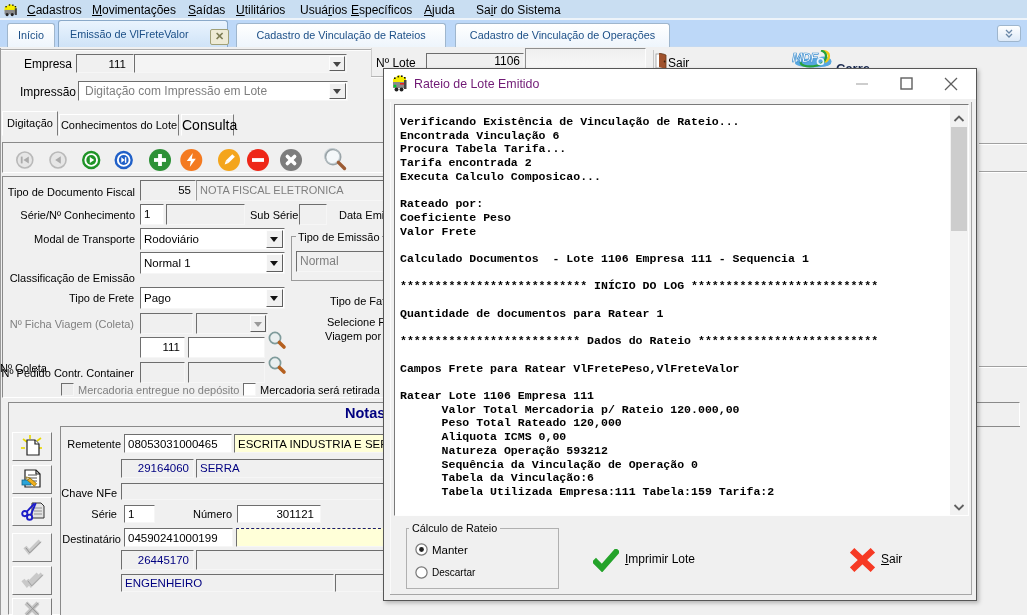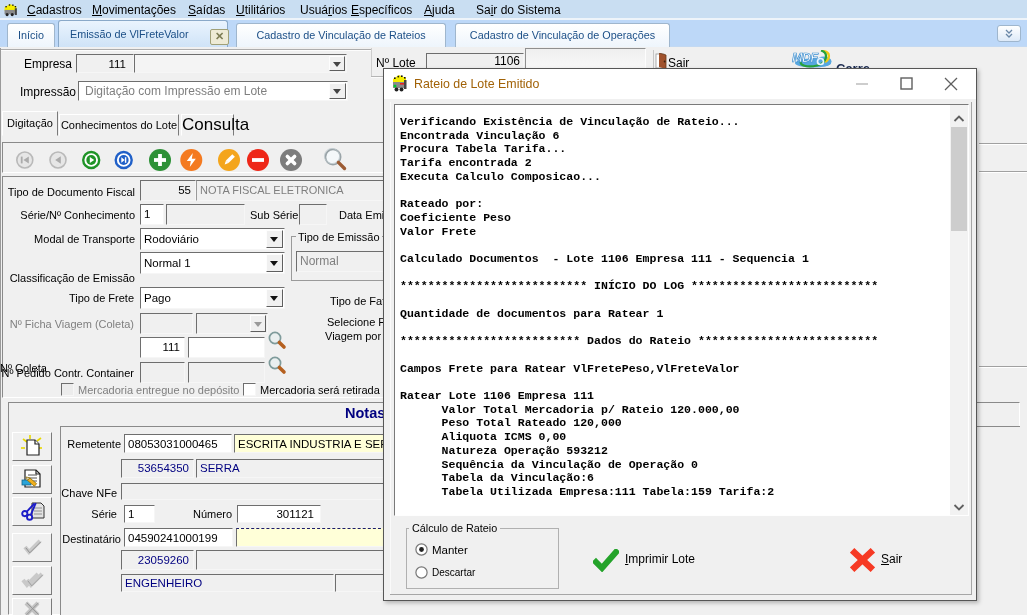--- a/index.html
+++ b/index.html
@@ -106,21 +106,21 @@
 <div class="abs" style="left:371px;top:77px;width:605px;height:1px;background:#fbfbfb"></div>
 
 <div class="abs" style="left:979px;top:143px;width:48px;height:1px;background:#a0a0a0"></div>
 <div class="abs" style="left:979px;top:144px;width:48px;height:1px;background:#fff"></div>
 <div class="abs" style="left:979px;top:171px;width:48px;height:1px;background:#a0a0a0"></div>
 <div class="abs" style="left:979px;top:172px;width:48px;height:1px;background:#fff"></div>
 <div class="abs" style="left:979px;top:366px;width:48px;height:1px;background:#a0a0a0"></div>
 <div class="abs" style="left:979px;top:367px;width:48px;height:1px;background:#fff"></div>
 
 <div class="abs" style="left:59px;top:114px;width:120px;height:22px;background:#f0f0f0;border:1px solid;border-color:#fff #7a7a7a transparent #fff;box-sizing:border-box;text-align:center;line-height:20px;font-size:11px">Conhecimentos do Lote</div>
-<div class="abs" style="left:181px;top:114px;width:53px;height:22px;background:#f0f0f0;border:1px solid;border-color:#fff #7a7a7a transparent #fff;box-sizing:border-box;text-align:center;line-height:20px;font-size:17px">Consulta</div>
+<div class="abs" style="left:181px;top:114px;width:53px;height:22px;background:#f0f0f0;border:1px solid;border-color:#fff #7a7a7a transparent #fff;box-sizing:border-box;text-align:center;line-height:20px;font-size:14px">Consulta</div>
 <div class="abs" style="left:2px;top:111px;width:56px;height:25px;background:#f0f0f0;border:1px solid;border-color:#fff #7a7a7a transparent #fff;box-sizing:border-box;text-align:center;line-height:22px;font-size:11px">Digitação</div>
 
 <div class="abs" style="left:2px;top:142px;width:384px;height:31px;border:1px solid;border-color:#8a8a8a #fff #fff #8a8a8a;background:#f0f0f0;box-sizing:border-box"></div>
 <svg class="abs" style="left:2px;top:142px" width="384" height="30" viewBox="0 0 384 30">
 
  <g transform="translate(22.8,18)">
   <circle r="8" fill="#e6e6e6" stroke="#b9b9b9" stroke-width="1.6"></circle>
   <rect x="-4" y="-3.4" width="1.8" height="6.8" fill="#ababab"></rect>
   <path d="M4 -3.6 L-1.4 0 L4 3.6 Z" fill="#ababab"></path>
  </g>
@@ -315,40 +315,40 @@
   <g stroke="#909090" stroke-width="0.9">
         <line x1="-5.4" y1="-6.3" x2="6.6" y2="5.7"></line>
         <line x1="6.6" y1="-6.3" x2="-5.4" y2="5.7"></line>
       </g>
  </g>
 </svg>
 
 <div class="lbl" style="left:0px;top:438px;width:121px;text-align:right">Remetente</div>
 <div class="sunk fld" style="left:124px;top:434px;width:108px;height:19px">08053031000465</div>
 <div class="sunk fld" style="left:234px;top:434px;width:172px;height:19px;background:#ffffd8">ESCRITA INDUSTRIA E SERVICOS</div>
-<div class="sunkg fld rt navy" style="left:121px;top:459px;width:73px;height:19px;padding-right:4px;line-height:15px">53654350</div>
+<div class="sunkg fld rt navy" style="left:121px;top:459px;width:73px;height:19px;padding-right:4px;line-height:15px">29164060</div>
 <div class="sunkg fld navy" style="left:196px;top:459px;width:190px;height:19px;line-height:15px">SERRA</div>
 <div class="lbl" style="left:0px;top:487px;width:117px;text-align:right">Chave NFe</div>
 <div class="sunkg" style="left:121px;top:483px;width:265px;height:17px"></div>
 <div class="lbl" style="left:0px;top:508px;width:117px;text-align:right">Série</div>
 <div class="sunk fld" style="left:124px;top:505px;width:31px;height:18px;line-height:14px">1</div>
 <div class="lbl" style="left:193px;top:508px">Número</div>
 <div class="sunk fld rt" style="left:237px;top:505px;width:84px;height:18px;padding-right:6px;line-height:14px">301121</div>
 <div class="lbl" style="left:0px;top:533px;width:121px;text-align:right">Destinatário</div>
 <div class="sunk fld" style="left:124px;top:528px;width:109px;height:19px">04590241000199</div>
 <div class="sunk fld" style="left:236px;top:528px;width:150px;height:19px;background:#ffffd8;border-top:1px dashed #1a1a6e">&nbsp;</div>
-<div class="sunkg fld rt navy" style="left:121px;top:550px;width:73px;height:20px;padding-right:4px;line-height:16px">23059260</div>
+<div class="sunkg fld rt navy" style="left:121px;top:550px;width:73px;height:20px;padding-right:4px;line-height:16px">26445170</div>
 <div class="sunkg fld" style="left:196px;top:550px;width:190px;height:20px"></div>
 <div class="sunkg fld navy" style="left:121px;top:574px;width:213px;height:18px;line-height:14px">ENGENHEIRO</div>
 <div class="sunkg fld" style="left:335px;top:574px;width:51px;height:18px"></div>
 
 <div id="dlg" class="abs" style="left:383px;top:68px;width:594px;height:533px;background:#f0f0f0;border:1px solid #565656;box-sizing:border-box;box-shadow:2px 2px 4px rgba(0,0,0,0.25)">
  <div class="abs" style="left:0;top:0;width:592px;height:30px;background:#fff"></div>
  <div id="dlgicon" class="abs" style="left:8px;top:7px;width:16px;height:16px"></div>
- <div class="abs nw" style="left:30px;top:8px;font-size:12.4px;color:#a16207">Rateio de Lote Emitido</div>
+ <div class="abs nw" style="left:30px;top:8px;font-size:12.4px;color:#701a75">Rateio de Lote Emitido</div>
  <div class="abs" style="left:472px;top:14px;width:12px;height:2px;background:#cdcdcd"></div>
  <svg class="abs" style="left:516px;top:8px" width="13" height="13" viewBox="0 0 13 13">
       <rect x="1" y="1" width="11" height="11" fill="none" stroke="#5f5f5f" stroke-width="1.4"></rect>
     </svg>
  <svg class="abs" style="left:560px;top:8px" width="14" height="14" viewBox="0 0 14 14">
       <g stroke="#5f5f5f" stroke-width="1.2">
         <line x1="1" y1="1" x2="13" y2="13"></line>
         <line x1="13" y1="1" x2="1" y2="13"></line>
       </g>
     </svg>

